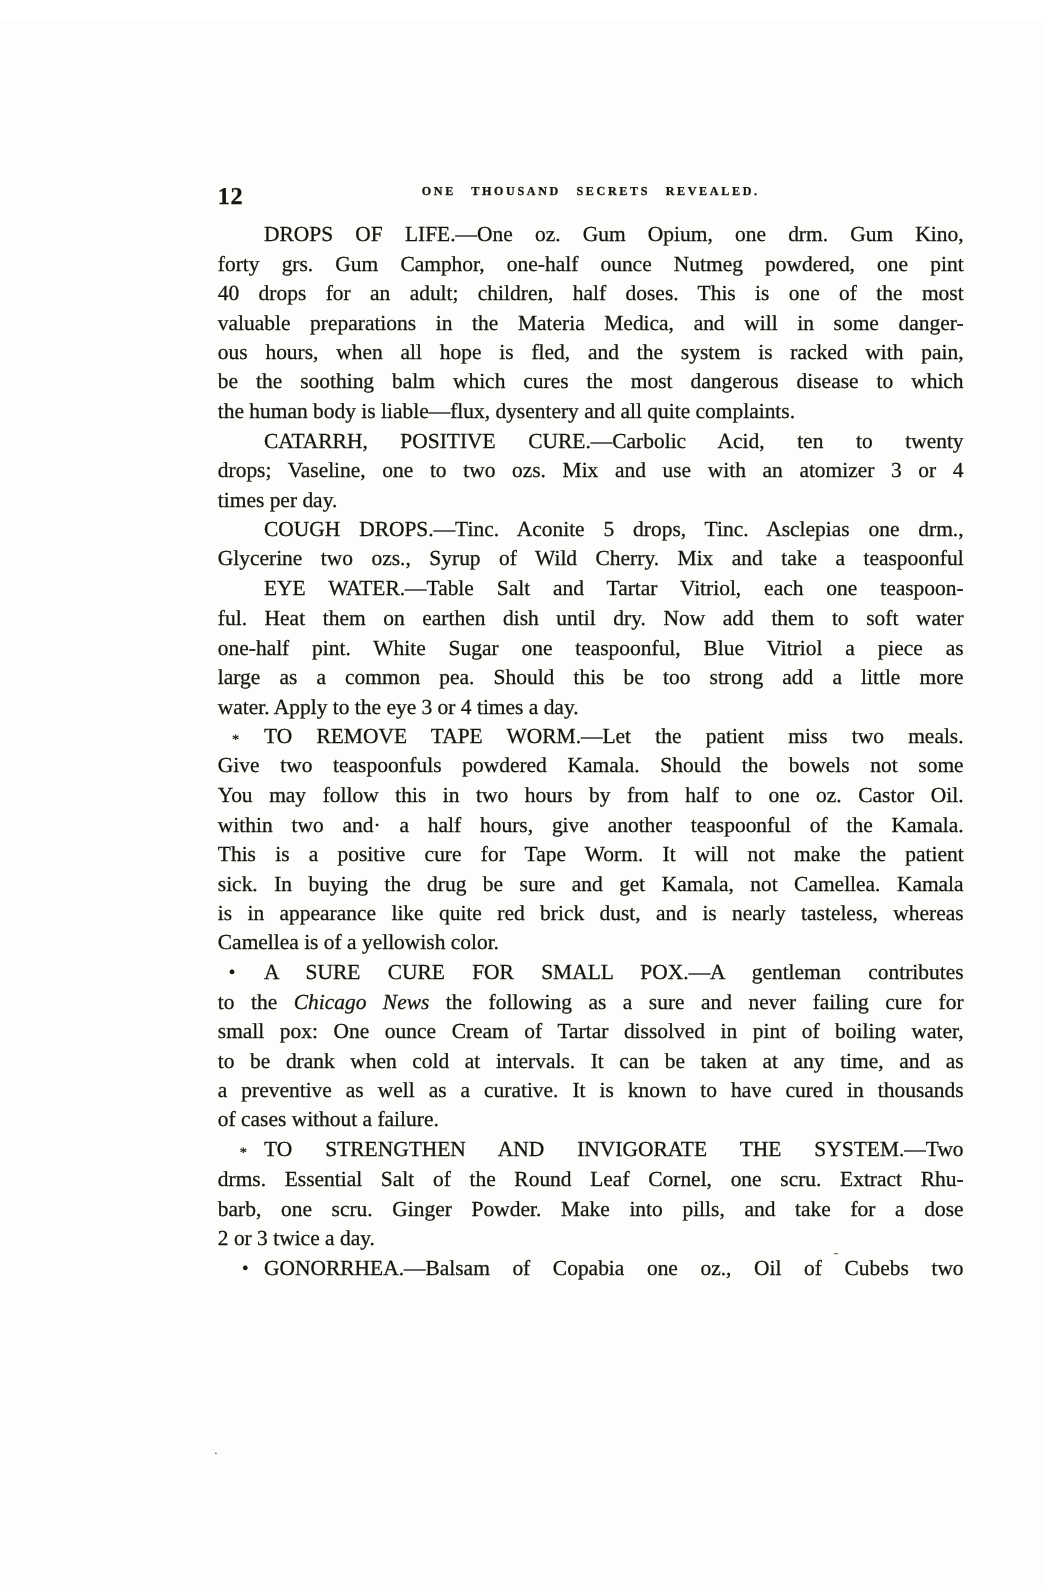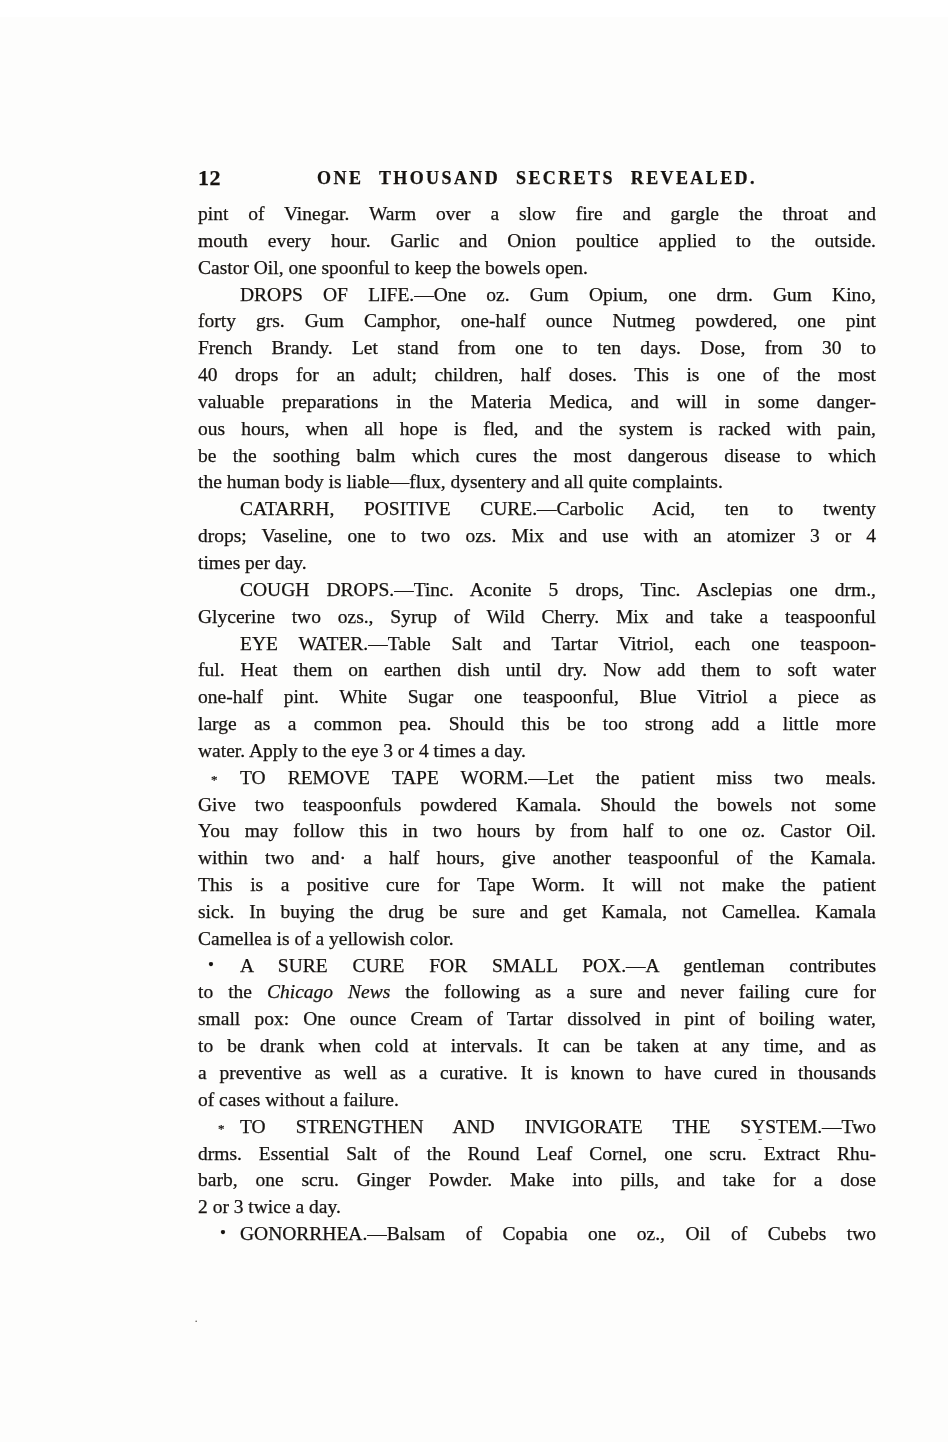--- a/index.html
+++ b/index.html
@@ -28,21 +28,21 @@
   .page-number {
     position: absolute;
     left: 0;
     top: 0;
     font-size: 22px;
     font-weight: bold;
     letter-spacing: 0.5px;
   }
   .running-title {
     text-align: center;
-    font-size: 18px;
+    font-size: 11px;
     font-weight: bold;
     letter-spacing: 2.4px;
     word-spacing: 9px;
     padding-top: 3px;
     white-space: nowrap;
   }
   .body-text {
     position: absolute;
     top: 184px;
     left: 198px;
@@ -88,29 +88,23 @@
 </style>
 </head>
 <body>
 
 <div class="page">
   <div class="page-header">
     <div class="page-number">12</div>
     <div class="running-title">ONE THOUSAND SECRETS REVEALED.</div>
   </div>
   <div class="body-text">
-      <div class="paragraph p1">
-        <div class="line">pint of Vinegar.  Warm over a slow fire and gargle the throat and</div>
-        <div class="line">mouth every hour.  Garlic and Onion poultice applied to the outside.</div>
-        <div class="line last">Castor Oil, one spoonful to keep the bowels open.</div>
-      </div>
       <div class="paragraph p2">
         <div class="line first-indent">DROPS OF LIFE.—One oz. Gum Opium, one drm. Gum Kino,</div>
         <div class="line">forty grs. Gum Camphor, one-half ounce Nutmeg powdered, one pint</div>
-        <div class="line">French Brandy.  Let stand from one to ten days.  Dose, from 30 to</div>
         <div class="line">40 drops for an adult; children, half doses.  This is one of the most</div>
         <div class="line">valuable preparations in the Materia Medica, and will in some danger-</div>
         <div class="line">ous hours, when all hope is fled, and the system is racked with pain,</div>
         <div class="line">be the soothing balm which cures the most dangerous disease to which</div>
         <div class="line last">the human body is liable—flux, dysentery and all quite complaints.</div>
       </div>
       <div class="paragraph p3">
         <div class="line first-indent">CATARRH, POSITIVE CURE.—Carbolic Acid, ten to twenty</div>
         <div class="line">drops; Vaseline, one to two ozs.  Mix and use with an atomizer 3 or 4</div>
         <div class="line last">times per day.</div>
@@ -126,20 +120,21 @@
         <div class="line">large as a common pea.  Should this be too strong add a little more</div>
         <div class="line last">water.  Apply to the eye 3 or 4 times a day.</div>
       </div>
       <div class="paragraph p6">
         <div class="line first-indent">TO REMOVE TAPE WORM.—Let the patient miss two meals.<span class="marker marker-star">*</span></div>
         <div class="line">Give two teaspoonfuls powdered Kamala.  Should the bowels not some</div>
         <div class="line">You may follow this in two hours by from half to one oz. Castor Oil.</div>
         <div class="line">within two and· a half hours, give another teaspoonful of the Kamala.</div>
         <div class="line">This is a positive cure for Tape Worm.  It will not make the patient</div>
         <div class="line">sick.  In buying the drug be sure and get Kamala, not Camellea. Kamala</div>
+        <div class="line">is in appearance like quite red brick dust, and is nearly tasteless, whereas</div>
         <div class="line last">Camellea is of a yellowish color.</div>
       </div>
       <div class="paragraph p7">
         <div class="line first-indent">A SURE CURE FOR SMALL POX.—A gentleman contributes<span class="marker marker-dot">•</span></div>
         <div class="line">to the <i>Chicago News</i> the following as a sure and never failing cure for</div>
         <div class="line">small pox: One ounce Cream of Tartar dissolved in pint of boiling water,</div>
         <div class="line">to be drank when cold at intervals.  It can be taken at any time, and as</div>
         <div class="line">a preventive as well as a curative.  It is known to have cured in thousands</div>
         <div class="line last">of cases without a failure.</div>
       </div>

